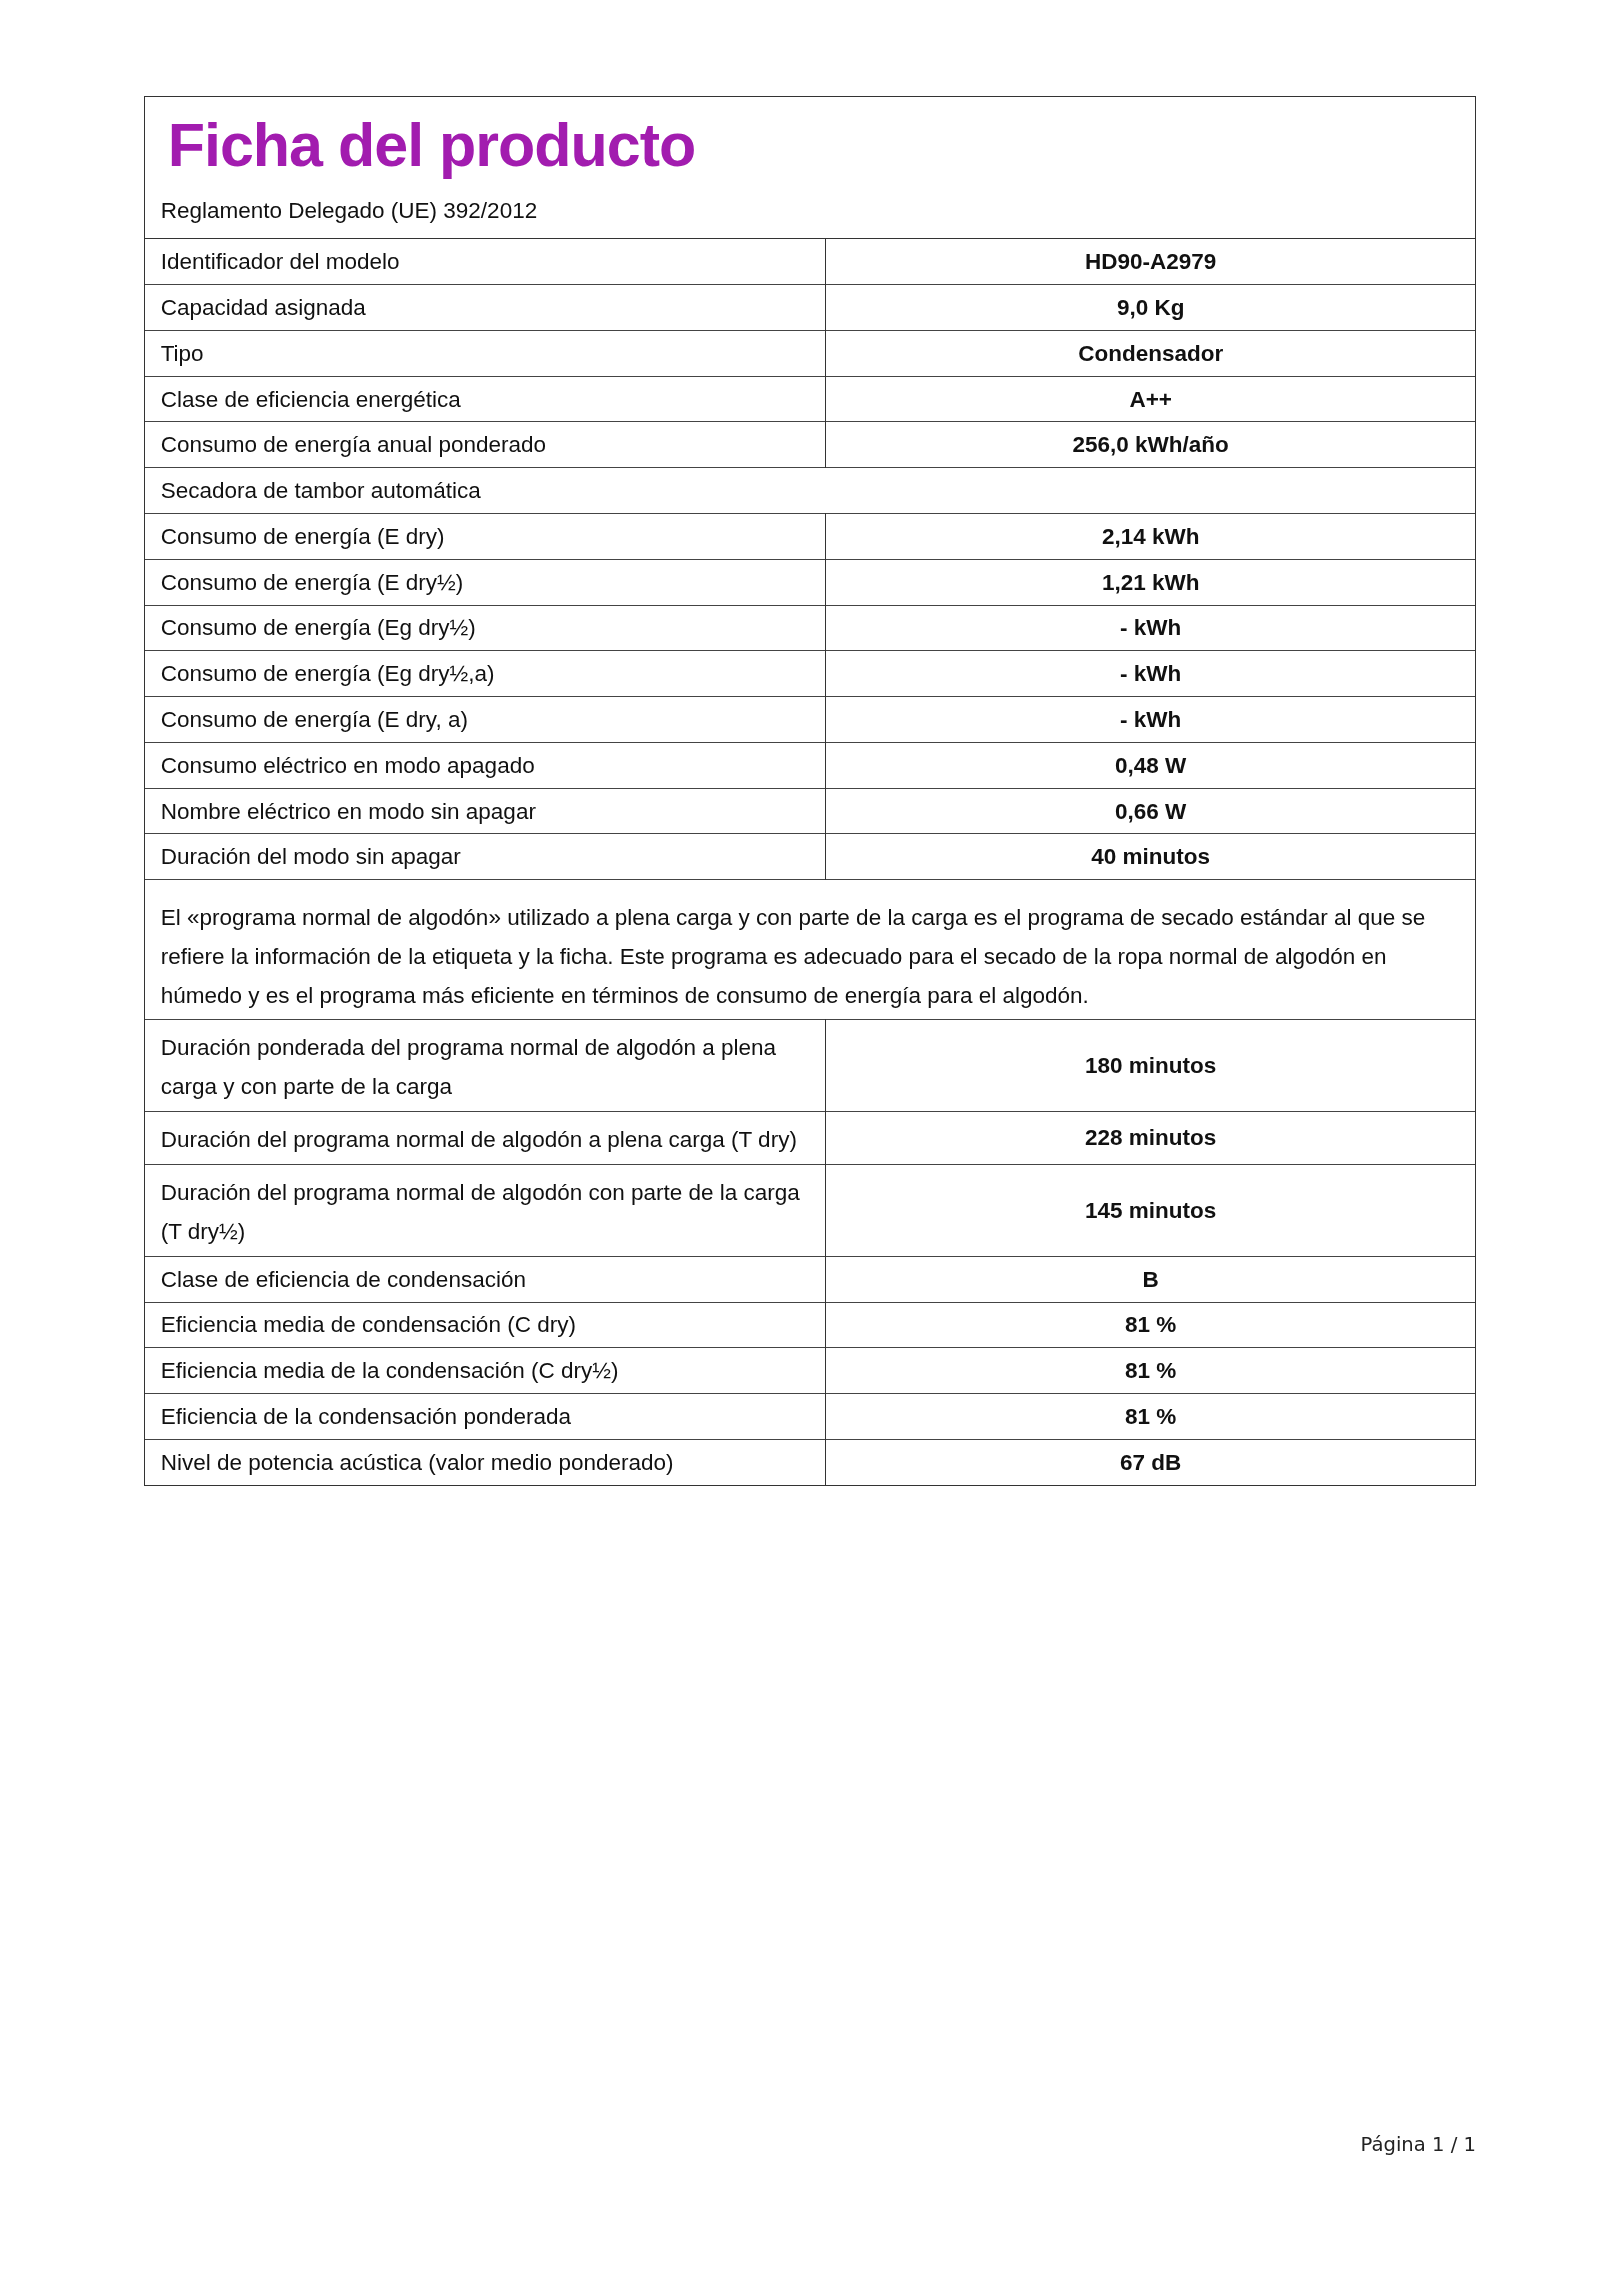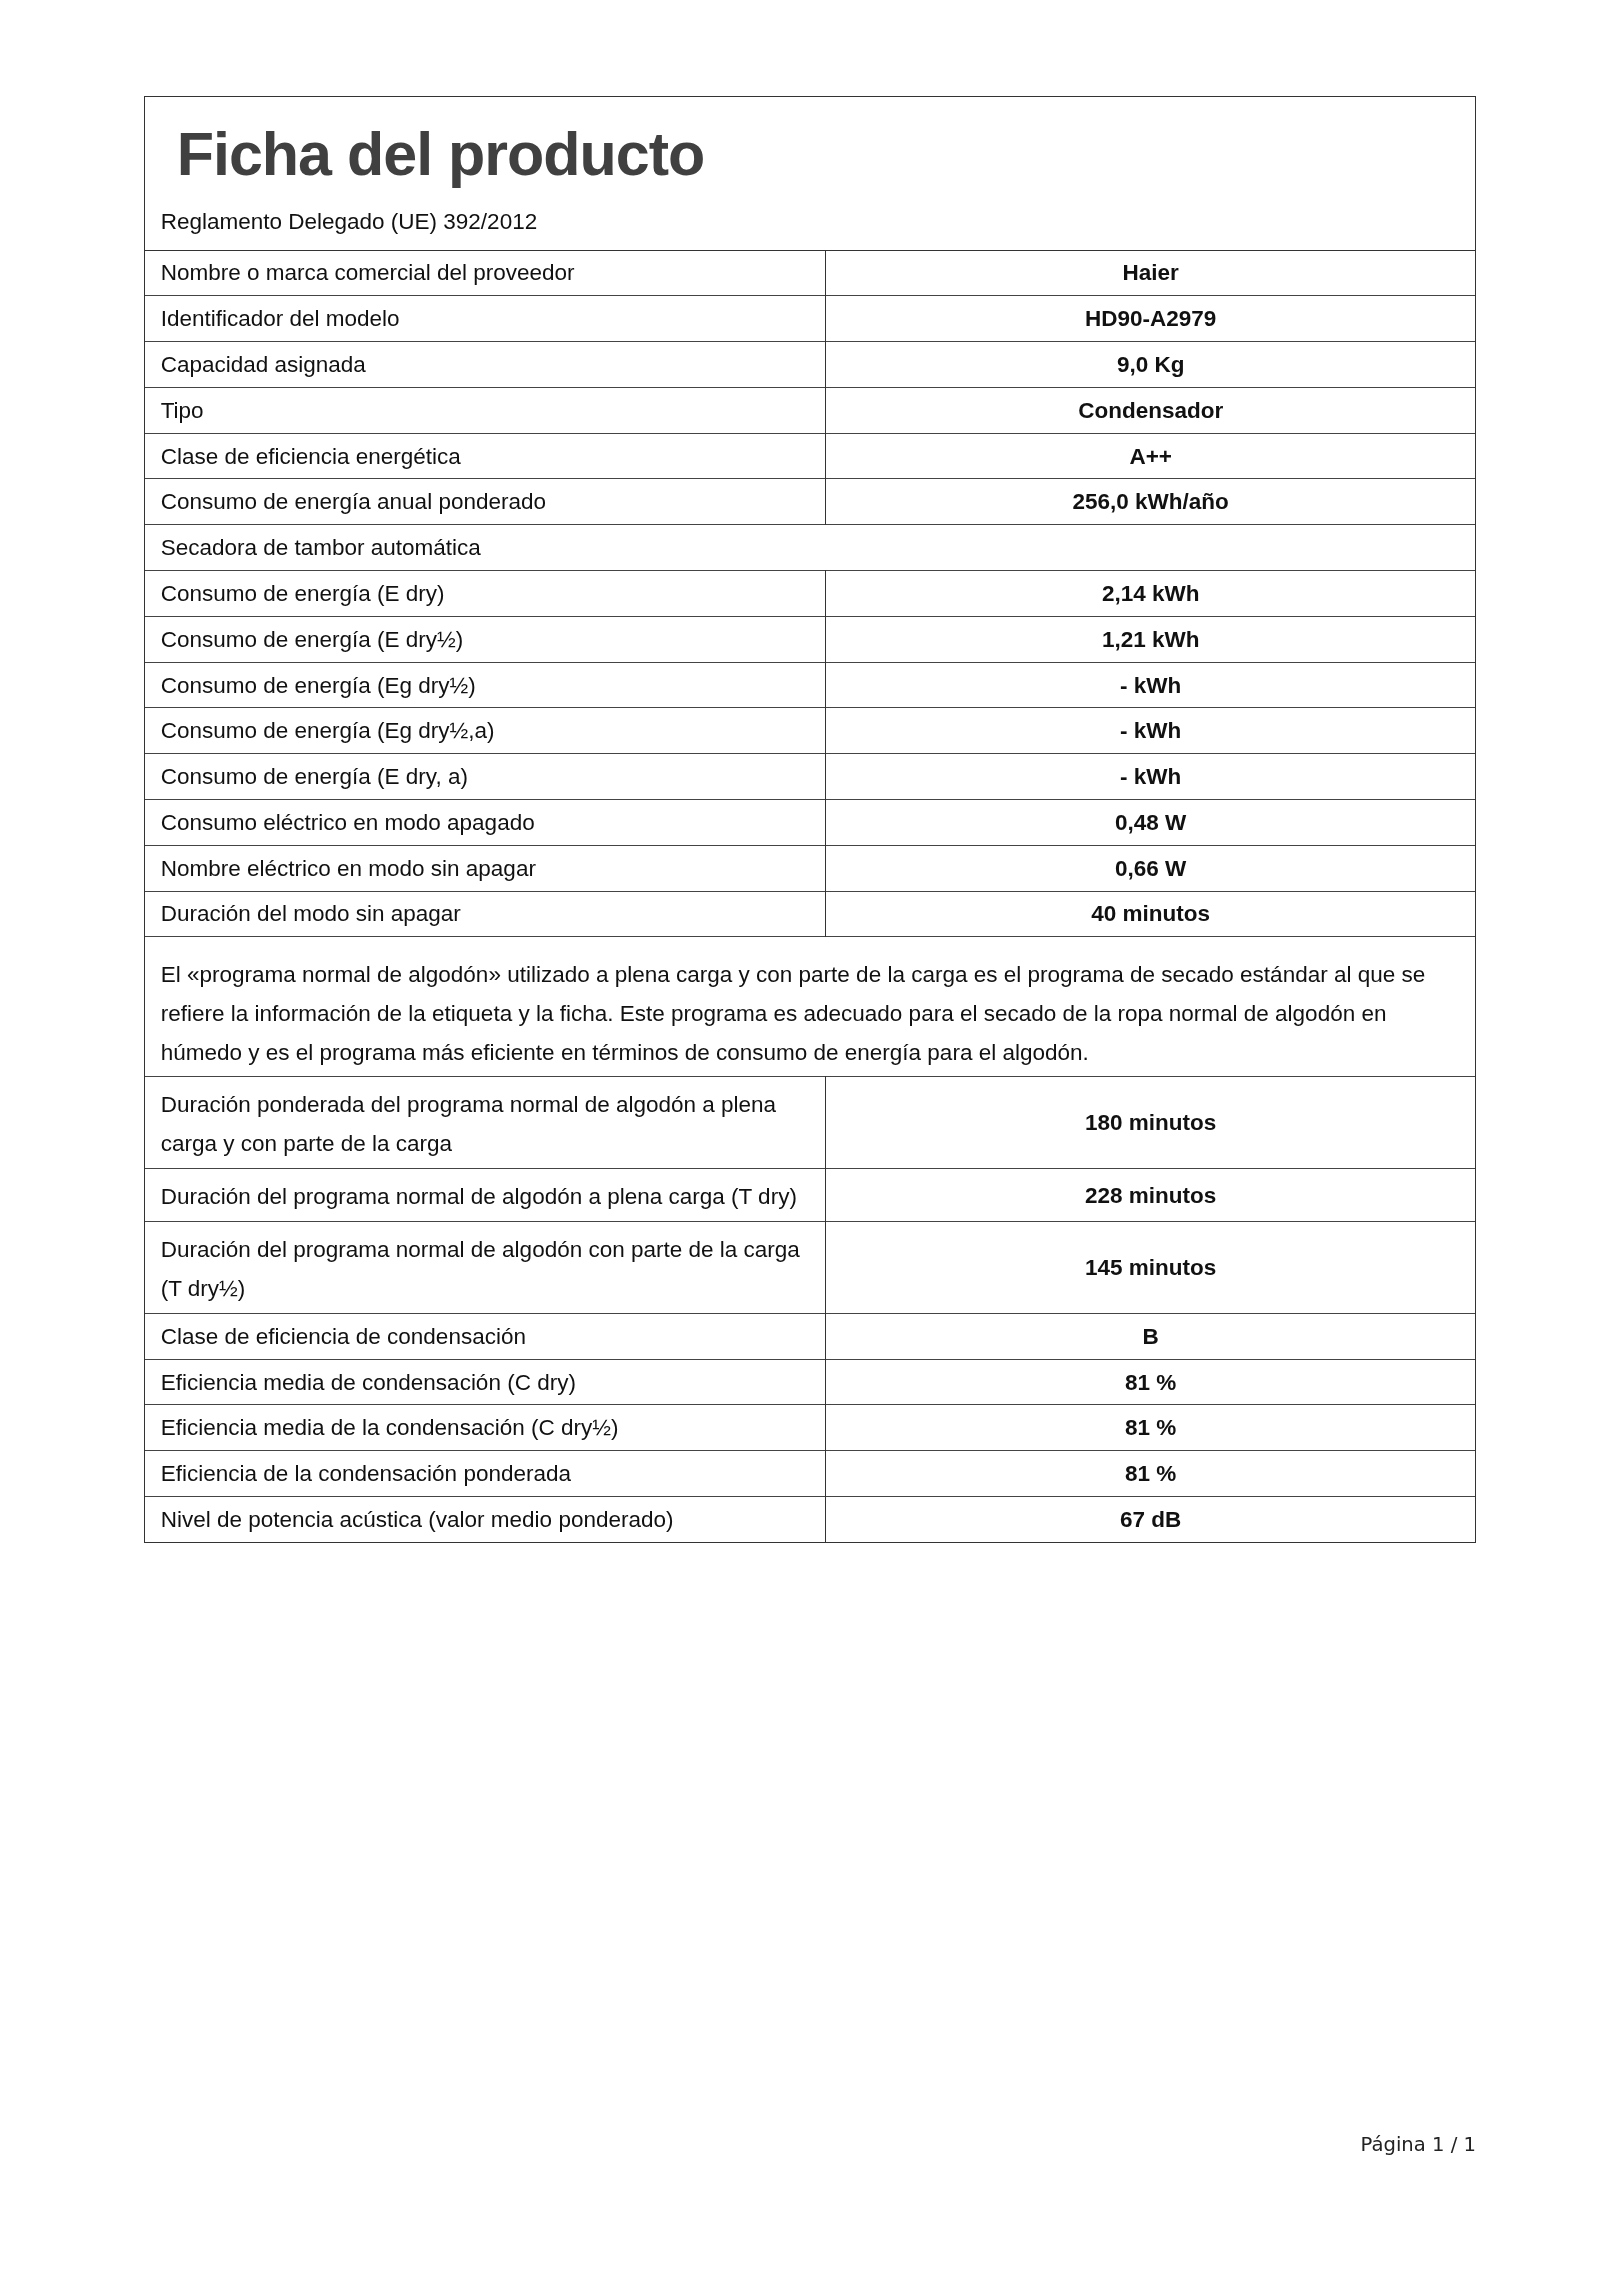--- a/index.html
+++ b/index.html
@@ -24,23 +24,23 @@
     }
     .header {
       padding: 3.9px 15.7px 13.7px 15.7px;
       border-bottom: 1.5px solid #333333;
     }
     .title {
       font-family: "Liberation Sans", sans-serif;
       font-weight: bold;
       font-size: 61px;
       letter-spacing: -1px;
-      color: #404040;
+      color: #a21caf;
       line-height: 74px;
-      margin: 16px;
+      margin: 7px;
     }
     .subtitle {
       font-size: 22.5px;
       line-height: 29px;
       margin-top: 13.7px;
     }
     table {
       width: 100%;
       border-collapse: collapse;
       table-layout: fixed;
@@ -90,24 +90,20 @@
 
 <div class="sheet">
   <div class="header">
     <h1 class="title">Ficha del producto</h1>
     <div class="subtitle">Reglamento Delegado (UE) 392/2012</div>
   </div>
 
   <table>
     <tbody>
       <tr>
-        <td class="label">Nombre o marca comercial del proveedor</td>
-        <td class="value">Haier</td>
-      </tr>
-      <tr>
         <td class="label">Identificador del modelo</td>
         <td class="value">HD90-A2979</td>
       </tr>
       <tr>
         <td class="label">Capacidad asignada</td>
         <td class="value">9,0 Kg</td>
       </tr>
       <tr>
         <td class="label">Tipo</td>
         <td class="value">Condensador</td>

